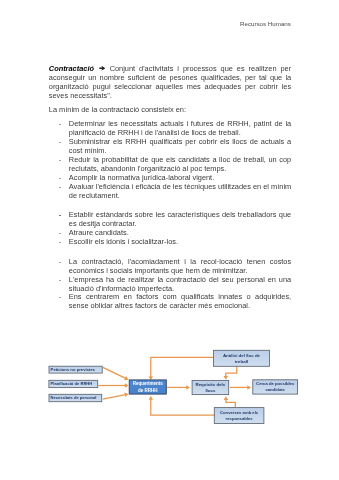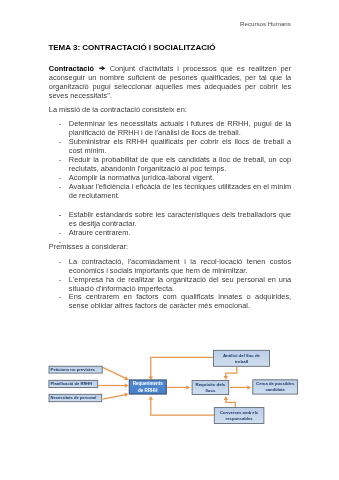--- a/index.html
+++ b/index.html
@@ -7,66 +7,64 @@
   body{width:339px;height:480px;background:#ffffff;overflow:hidden;
        font-family:"Liberation Sans",sans-serif;color:#1a1a1a;
        -webkit-font-smoothing:antialiased;}
   .page{position:relative;width:339px;height:480px;}
   .hdr{position:absolute;left:0;top:19.9px;width:290.9px;text-align:right;
        font-size:6.2px;letter-spacing:0px;color:#4a4a4a;}
   .title{position:absolute;left:48.4px;top:42.7px;font-size:8px;font-weight:bold;
          letter-spacing:0px;color:#000;}
   .body{position:absolute;left:48.8px;top:64.8px;width:242.4px;}
   p.par{margin:0;font-size:7.4px;line-height:8.92px;text-align:justify;color:#3a3a3a;}
-  p.par b{font-weight:bold;color:#000;}
+  p.par b{font-weight:bold;color:#000;font-style:italic;}
   .gap{height:5.4px;}
   .arrowglyph{display:inline-block;width:6.6px;height:6.6px;vertical-align:-1.2px;
               margin:0 0.6px;}
   .arrowglyph svg{display:block;}
   ul.lst{margin:5.4px 0 0 0;padding:0;list-style:none;}
   ul.lst li{position:relative;padding-left:20px;font-size:7.4px;line-height:8.92px;
             text-align:justify;color:#3a3a3a;}
   ul.lst li .dash{position:absolute;left:10px;top:0;}
   .diagram{position:absolute;left:0;top:0;width:339px;height:480px;}
 </style>
 </head>
 <body>
 
 <div class="page">
   <div class="hdr">Recursos Humans</div>
-  <div class="title">TEMA 3: CONTRACTACIÓ I SOCIALITZACIÓ</div>
   <div class="body">
     <p class="par">
       <b>Contractació</b>
       <span class="arrowglyph" title="arrow"><svg viewBox="0 0 64 64" width="6.6" height="6.6" aria-hidden="true">
             <path d="M3 25 H30 L24 8 L61 32 L24 56 L30 39 H3 Z" fill="#222"></path>
           </svg></span>
       <span>Conjunt d'activitats i processos que es realitzen per aconseguir un nombre suficient de pesones qualificades, per tal que la organització pugui seleccionar aquelles mes adequades per cobrir les seves necessitats".</span>
     </p>
     <div class="gap"></div>
-    <p class="par">La missió de la contractació consisteix en:</p>
+    <p class="par">La mínim de la contractació consisteix en:</p>
     <ul class="lst" id="mission-list">
-        <li><span class="dash">-</span><span>Determinar les necessitats actuals i futures de RRHH, pugui de la planificació de RRHH i de l'anàlisi de llocs de treball.</span></li>
-        <li><span class="dash">-</span><span>Subministrar els RRHH qualificats per cobrir els llocs de treball a cost mínim.</span></li>
+        <li><span class="dash">-</span><span>Determinar les necessitats actuals i futures de RRHH, patint de la planificació de RRHH i de l'anàlisi de llocs de treball.</span></li>
+        <li><span class="dash">-</span><span>Subministrar els RRHH qualificats per cobrir els llocs de actuals a cost mínim.</span></li>
         <li><span class="dash">-</span><span>Reduir la probabilitat de que els candidats a lloc de treball, un cop reclutats, abandonin l'organització al poc temps.</span></li>
         <li><span class="dash">-</span><span>Acomplir la normativa jurídica-laboral vigent.</span></li>
         <li><span class="dash">-</span><span>Avaluar l'eficiència i eficàcia de les tècniques utilitzades en el mínim de reclutament.</span></li>
       </ul>
     <div class="gap"></div>
     <ul class="lst" id="contract-list">
         <li><span class="dash">-</span></li>
         <li><span class="dash">-</span><span>Establir estàndards sobre les característiques dels treballadors que es desitja contractar.</span></li>
-        <li><span class="dash">-</span><span>Atraure centrarem.</span></li>
-        <li><span class="dash">-</span></li>
+        <li><span class="dash">-</span><span>Atraure candidats.</span></li>
+        <li><span class="dash">-</span><span>Escollir els idonis i socialitzar-los.</span></li>
       </ul>
     <div class="gap"></div>
-    <p class="par">Premisses a considerar:</p>
     <ul class="lst" id="premises-list">
         <li><span class="dash">-</span><span>La contractació, l'acomiadament i la recol·locació tenen costos econòmics i socials importants que hem de minimitzar.</span></li>
-        <li><span class="dash">-</span><span>L'empresa ha de realitzar la organització del seu personal en una situació d'informació imperfecta.</span></li>
+        <li><span class="dash">-</span><span>L'empresa ha de realitzar la contractació del seu personal en una situació d'informació imperfecta.</span></li>
         <li><span class="dash">-</span><span>Ens centrarem en factors com qualificats innates o adquirides, sense oblidar altres factors de caràcter més emocional.</span></li>
       </ul>
   </div>
   <div class="diagram">
     <svg id="diagram-svg" width="339" height="480" viewBox="0 0 339 480">
         <defs>
           <linearGradient id="gLight" x1="0" y1="0" x2="0" y2="1">
             <stop offset="0%" stop-color="#bbcee8"></stop>
             <stop offset="100%" stop-color="#cfdeef"></stop>
           </linearGradient>

